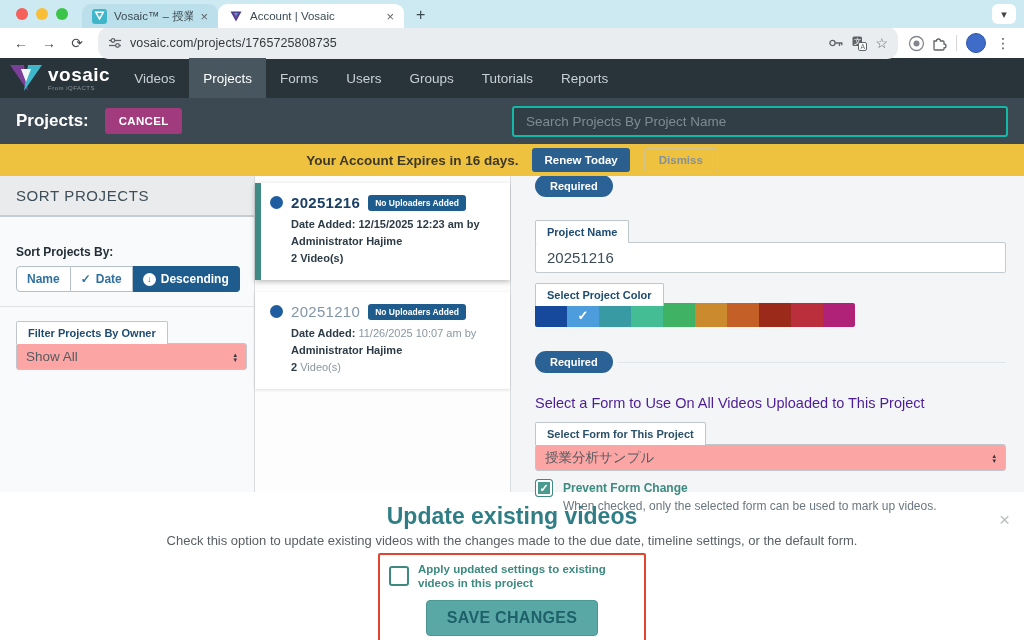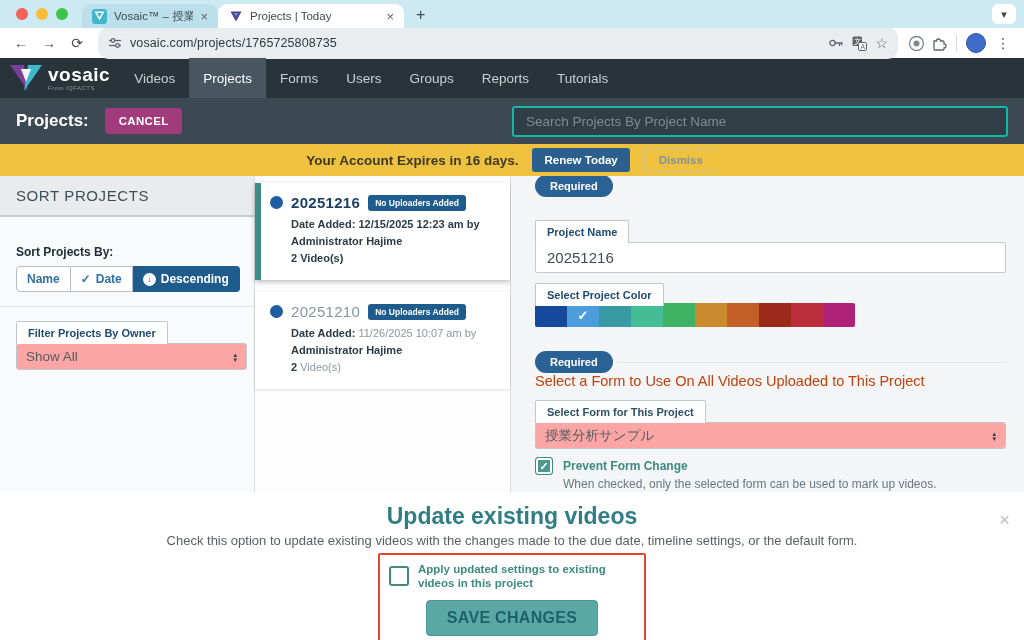--- a/index.html
+++ b/index.html
@@ -110,21 +110,21 @@
                color:#3e4c57; padding:0 11px; outline:none; position:relative; z-index:1; }
   .pn-wrap { margin-top:23px; }
   .color-wrap { margin-top:10px; }
   .color-label { margin-bottom:-5px; }
   .swatches { display:flex; width:320px; }
   .swatch { width:32px; height:24px; display:flex; align-items:center; justify-content:center; color:#fff; font-size:13px; font-weight:bold; }
   .swatch:first-child { border-radius:2px 0 0 2px; }
   .swatch:last-child { border-radius:0 2px 2px 0; }
   .req2-row { display:flex; align-items:center; margin-top:24px; }
   .req2-row .rule { flex:1; height:1px; background:#e3e6e8; margin-left:4px; }
-  .form-section-text { font-size:14.5px; color:#c2410c; }
+  .form-section-text { margin-top:22px; font-size:14.5px; color:#4c1d95; }
   .form-wrap { margin-top:11px; }
   .form-select { width:471px; }
   .form-label { color:#2b5168; }
   .prevent-row { display:flex; gap:10px; margin-top:8px; }
   .cbox { width:18px; height:18px; border-radius:3px; flex:none; }
   .cbox.checked { background:#4b9a90; border:1px solid #3e8a80; box-shadow:inset 0 0 0 2px #fff; color:#fff; font-size:11px;
                   display:flex; align-items:center; justify-content:center; font-weight:bold; }
   .prevent-label { font-size:12px; font-weight:bold; color:#3d8a80; margin-top:2px; }
   .prevent-desc { font-size:12px; color:#6b7780; margin-top:4px; }
 
@@ -160,21 +160,21 @@
     <span class="close">×</span>
   </div>
   <div class="tab active">
     <span class="fav fav2">
       <svg width="12" height="11" viewBox="0 0 12 11">
           <polygon points="0.5,0.5 11.5,0.5 6,10.5" fill="#4a3e8f"></polygon>
           <polygon points="3,2 9,2 6,7.5" fill="#7a49a0"></polygon>
           <polygon points="4.4,2 7.6,2 6,5" fill="#3fb6c9"></polygon>
         </svg>
     </span>
-    <span class="title">Projects | Today</span>
+    <span class="title">Account | Vosaic</span>
     <span class="close">×</span>
   </div>
   <span class="newtab">+</span>
   <span class="tabsearch">▾</span>
 </div>
 
 <div class="toolbar">
   <span class="navbtn">←</span>
   <span class="navbtn">→</span>
   <span class="navbtn">⟳</span>
@@ -230,22 +230,22 @@
     <div class="brand-text">
       <div class="brand-name">vosaic</div>
       <div class="brand-sub">From iQFACTS</div>
     </div>
   </div>
   <span class="vnav-item">Videos</span>
   <span class="vnav-item active">Projects</span>
   <span class="vnav-item">Forms</span>
   <span class="vnav-item">Users</span>
   <span class="vnav-item">Groups</span>
+  <span class="vnav-item">Tutorials</span>
   <span class="vnav-item">Reports</span>
-  <span class="vnav-item">Tutorials</span>
 </div>
 
 <div class="phead">
   <span class="phead-title">Projects:</span>
   <button class="cancel-btn">CANCEL</button>
   <input class="psearch" placeholder="Search Projects By Project Name" style="">
 </div>
 
 <div class="banner">
   <span class="banner-msg">Your Account Expires in 16 days.</span>

